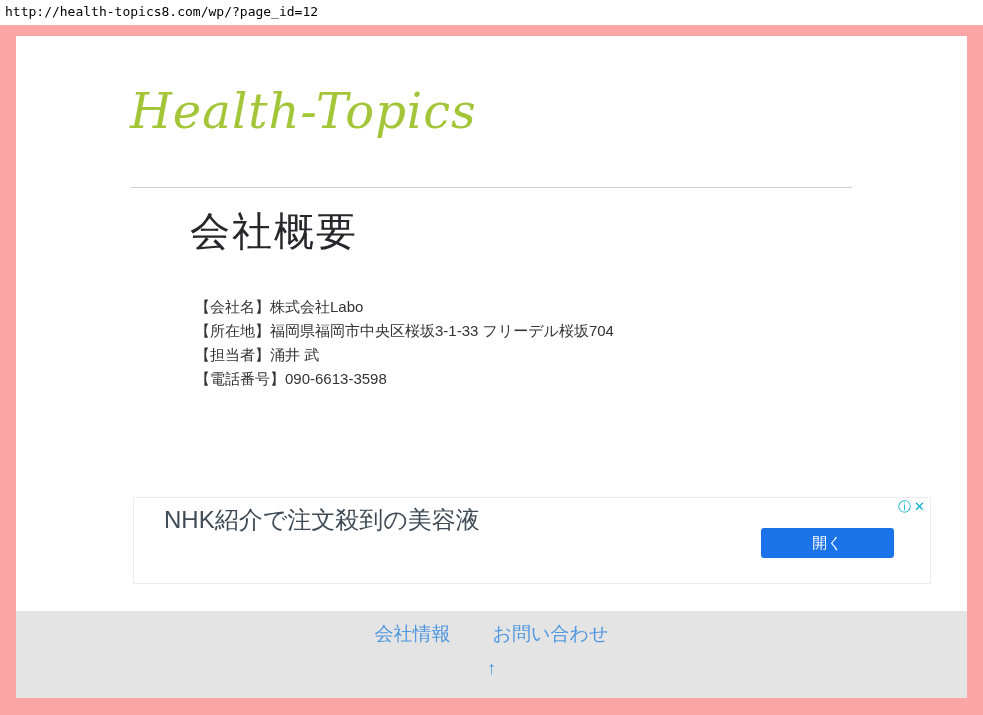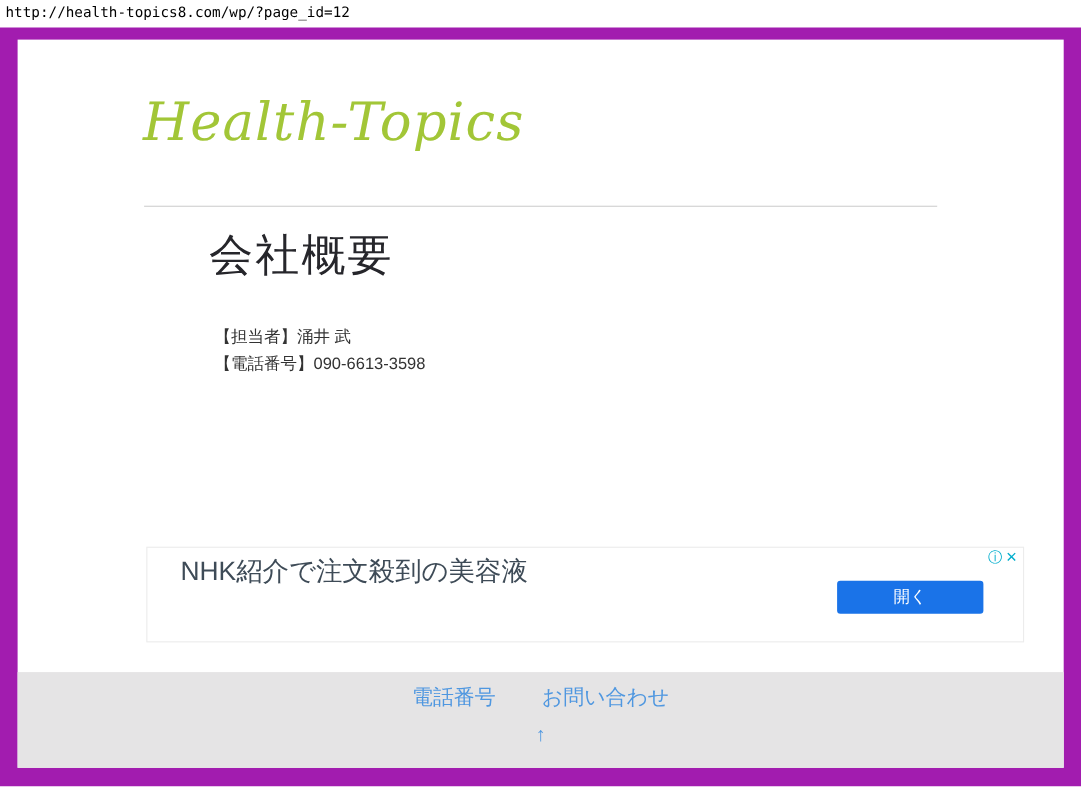--- a/index.html
+++ b/index.html
@@ -18,21 +18,21 @@
   }
   .url-text {
     position: absolute; left: 3px; top: 4px;
     font-family: "DejaVu Sans Mono", monospace;
     font-size: 13px; color: #000000; letter-spacing: 0px;
     white-space: nowrap;
   }
   
   .frame {
     position: absolute; left: 0; top: 25px; width: 983px; height: 690px;
-    background: #a21caf;
+    background: #fca5a5;
   }
   
   .page {
     position: absolute; left: 16px; top: 11px; width: 951px; height: 662px;
     background: #ffffff;
   }
   .logo {
     position: absolute; left: 114px; top: 44px;
     font-family: "DejaVu Serif", serif;
     font-style: italic; font-weight: normal;
@@ -116,36 +116,38 @@
 <div class="frame">
   <div class="page">
 
     <a class="logo">Health-Topics</a>
 
     <hr class="divider">
 
     <h1 class="page-title">会社概要</h1>
 
     <div class="details">
+      <p>【会社名】株式会社Labo</p>
+      <p>【所在地】福岡県福岡市中央区桜坂3-1-33 フリーデル桜坂704</p>
       <p>【担当者】涌井 武</p>
       <p>【電話番号】090-6613-3598</p>
     </div>
 
     <div class="ad">
       <div class="ad-title">NHK紹介で注文殺到の美容液</div>
       <button class="ad-button">開く</button>
       <div class="ad-corner">
         <span>ⓘ</span>
         <span>✕</span>
       </div>
     </div>
 
     <div class="footer">
       <div class="footer-nav">
-        <a class="footer-link">電話番号</a>
+        <a class="footer-link">会社情報</a>
         <a class="footer-link">お問い合わせ</a>
       </div>
       <div class="back-to-top">
         <a>↑</a>
       </div>
     </div>
 
   </div>
 </div>
 

